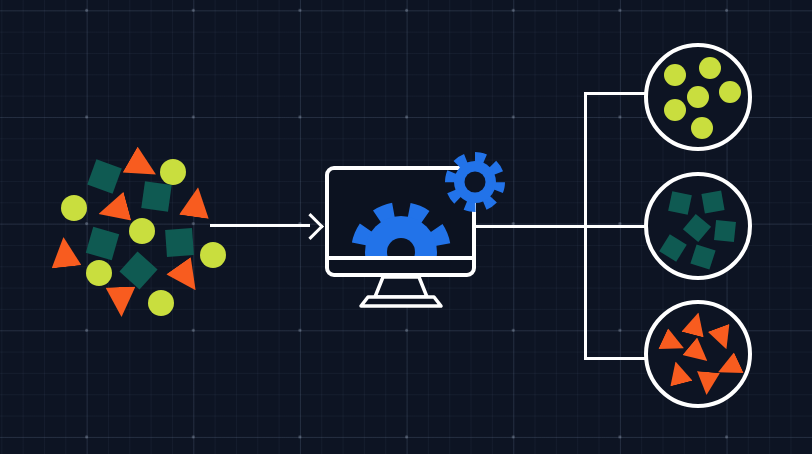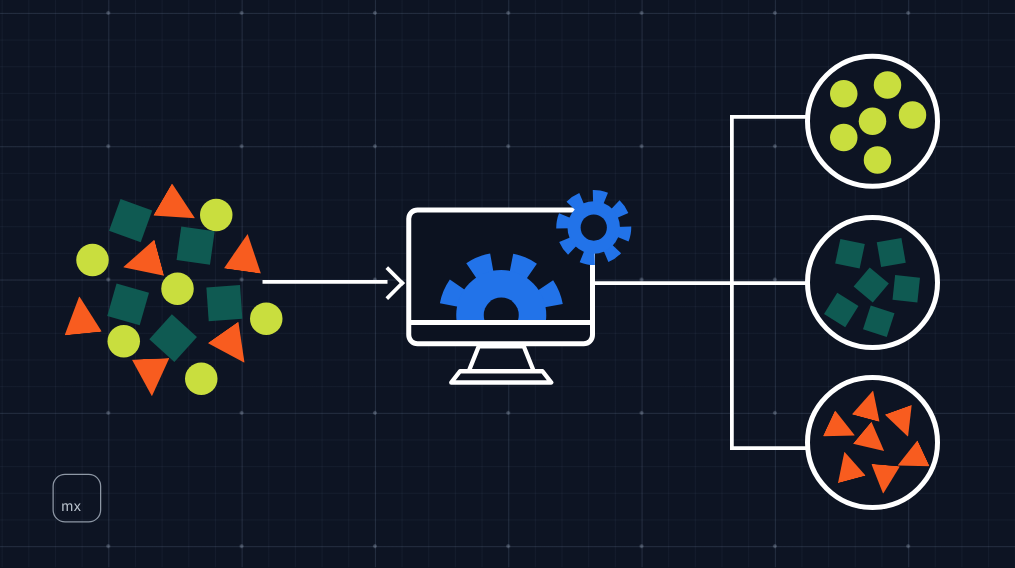--- a/index.html
+++ b/index.html
@@ -126,17 +126,14 @@
   <div class="out-circle" style="left: 644px; top: 300px;">
       <div class="shape triangle" style="left: 35.5px; top: 7.5px; width: 23px; height: 23px; transform: rotate(15deg);"></div>
       <div class="shape triangle" style="left: 13.5px; top: 27.5px; width: 23px; height: 23px; transform: rotate(115deg);"></div>
       <div class="shape triangle" style="left: 62.5px; top: 22.5px; width: 23px; height: 23px; transform: rotate(160deg);"></div>
       <div class="shape triangle" style="left: 38.5px; top: 37.5px; width: 23px; height: 23px; transform: rotate(130deg);"></div>
       <div class="shape triangle" style="left: 18.5px; top: 56.5px; width: 23px; height: 23px; transform: rotate(-15deg);"></div>
       <div class="shape triangle" style="left: 68.5px; top: 51.5px; width: 23px; height: 23px; transform: rotate(-115deg);"></div>
       <div class="shape triangle" style="left: 47.5px; top: 67.5px; width: 23px; height: 23px; transform: rotate(185deg);"></div>
     </div>
 
-  <div id="brand">
-    <span>mx</span>
-  </div>
 
 </div>
 
 </body></html>

